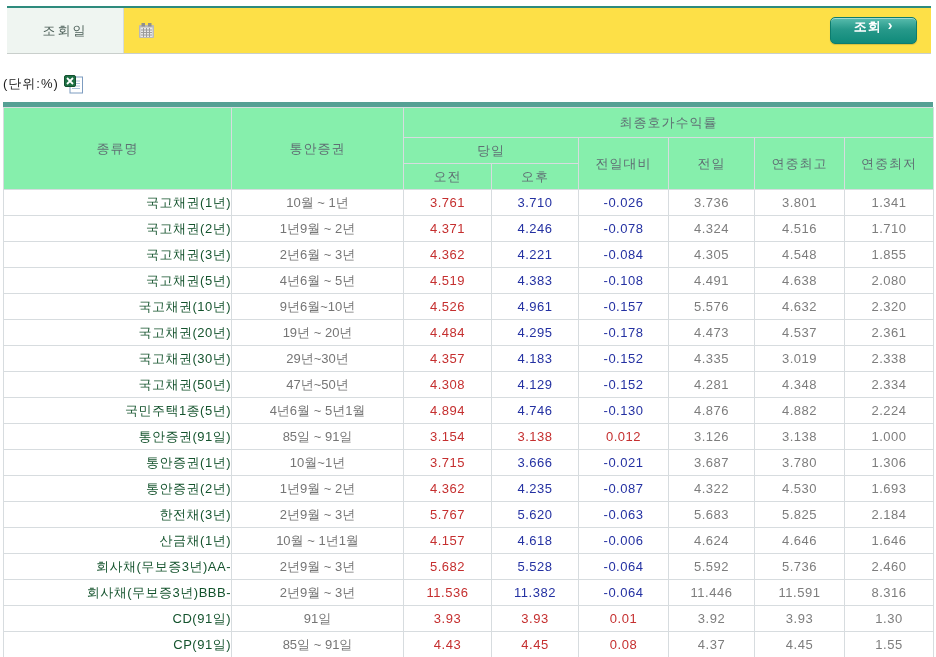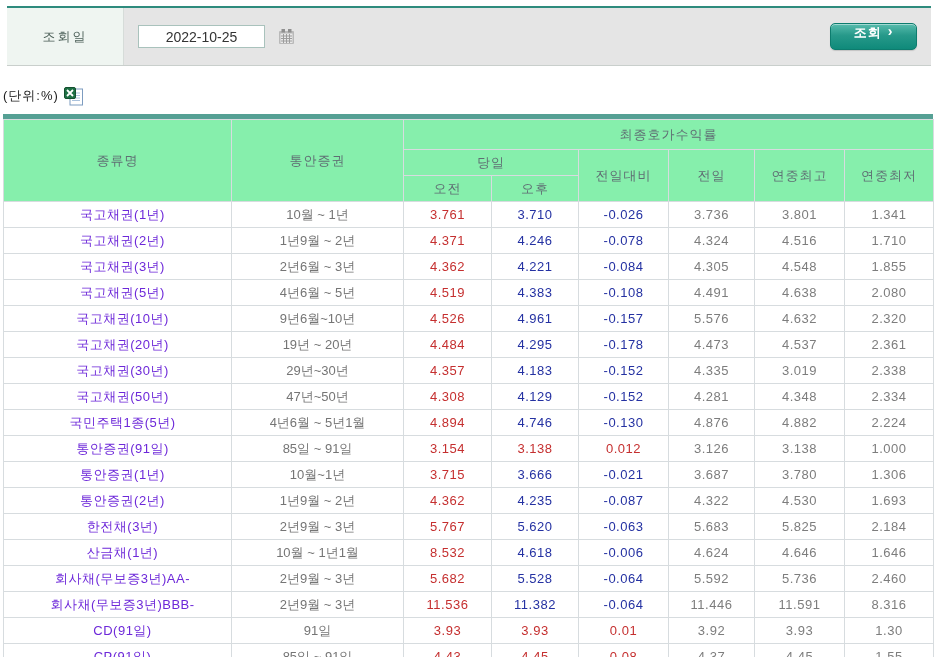--- a/index.html
+++ b/index.html
@@ -9,26 +9,26 @@
     font-size: 13px;
     color:#333;
     position: relative;
     height: 657px;
     overflow: hidden;
   }
 
   
   .search-bar{
     margin: 6px 5px 16px 7px;
-    height: 60px;
+    height: 48px;
     border-top: 2px solid #2e8b7d;
     border-bottom: 1px solid #c9cfcc;
     display: flex;
     align-items: center;
-    background:#e5e5e5;
+    background:#fde047;
   }
   .search-label-cell{
     width: 117px;
     height: 100%;
     background:#eff5f1;
     border-right: 1px solid #d6dcd9;
     display:flex; align-items:center; justify-content:center;
     color:#4c5f58;
     letter-spacing: 2px;
   }
@@ -89,38 +89,37 @@
     white-space: nowrap;
   }
   thead th{
     background:#86efac;
     color:#5f6e73;
     letter-spacing: 1px;
   }
   thead tr.h1 th{ height: 30px; }
   tbody td{ background:#fff; color:#757575; }
   td.col-name{
-    text-align:center;
+    text-align:right;
     padding-left: 10px;
-    color:#6d28d9;
+    color:#14532d;
     letter-spacing: 0.5px;
   }
   td.col-period{ color:#757575; }
   td.num{ letter-spacing: 0.5px; }
   td.up{ color:#c52f2f; }
   td.down{ color:#2431a2; }
   td.plain{ color:#7d7d7d; }
 </style>
 </head>
 <body>
 
 <div class="search-bar">
   <div class="search-label-cell">조회일</div>
   <div class="search-field">
-    <input class="date-input" type="text" value="2022-10-25" style="">
     <span class="cal-btn">
       <svg width="17" height="17" viewBox="0 0 17 17">
         <rect x="1" y="3" width="15" height="13" rx="1" fill="#b9b9b9"></rect>
         <rect x="2.5" y="5.5" width="12" height="9.5" fill="#e9e9e9"></rect>
         <rect x="3.5" y="1" width="3.5" height="3.5" fill="#8f8f8f"></rect>
         <rect x="10" y="1" width="3.5" height="3.5" fill="#8f8f8f"></rect>
         <path d="M3 8h11M3 10.5h11M3 13h11M5.5 6v9M8.5 6v9M11.5 6v9" stroke="#9c9c9c" stroke-width="1" fill="none"></path>
       </svg>
     </span>
   </div>
@@ -299,21 +298,21 @@
           <td class="num up">5.767</td>
           <td class="num down">5.620</td>
           <td class="num down">-0.063</td>
           <td class="num plain">5.683</td>
           <td class="num plain">5.825</td>
           <td class="num plain">2.184</td>
         </tr>
         <tr>
           <td class="col-name">산금채(1년)</td>
           <td class="col-period">10월 ~ 1년1월</td>
-          <td class="num up">8.532</td>
+          <td class="num up">4.157</td>
           <td class="num down">4.618</td>
           <td class="num down">-0.006</td>
           <td class="num plain">4.624</td>
           <td class="num plain">4.646</td>
           <td class="num plain">1.646</td>
         </tr>
         <tr>
           <td class="col-name">회사채(무보증3년)AA-</td>
           <td class="col-period">2년9월 ~ 3년</td>
           <td class="num up">5.682</td>

